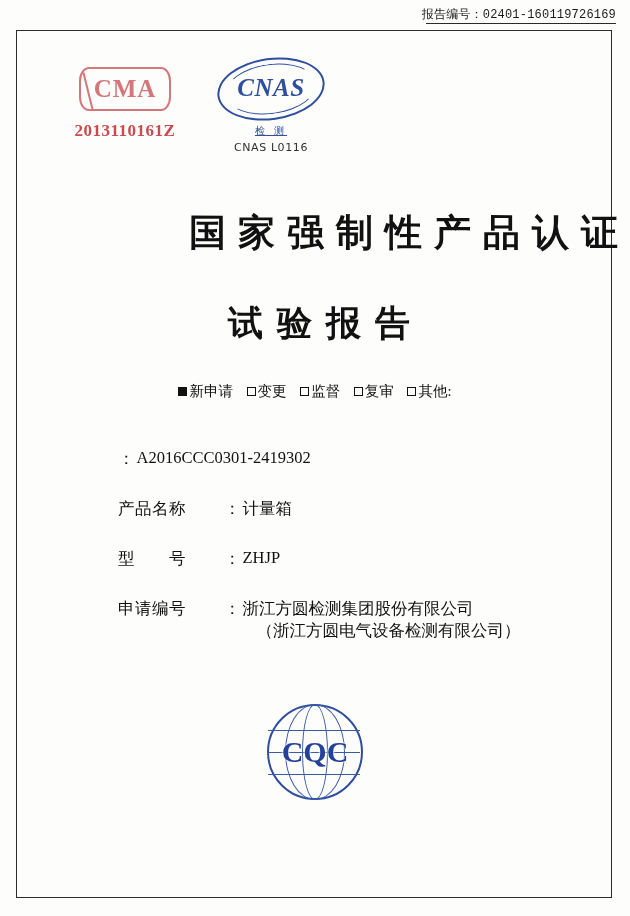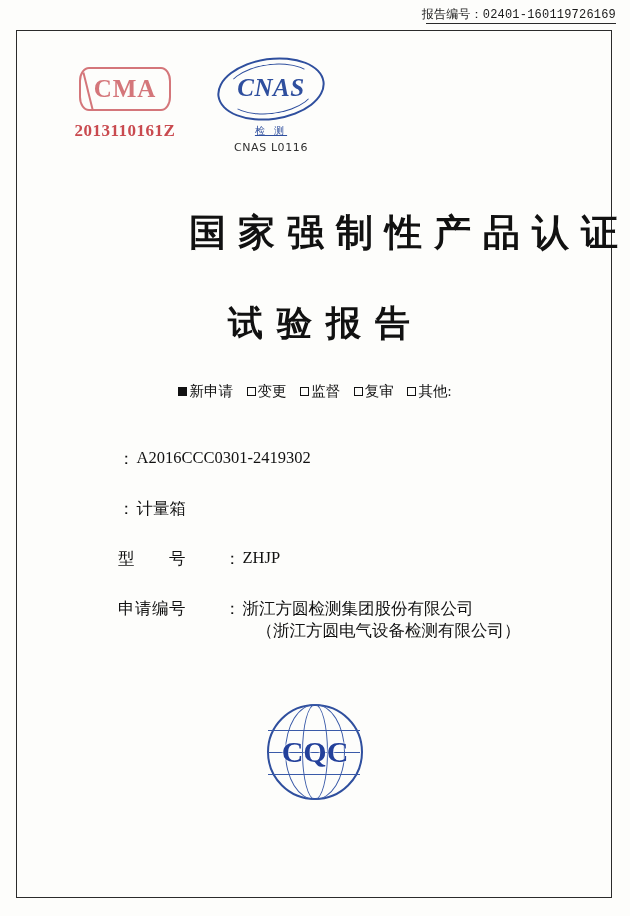--- a/index.html
+++ b/index.html
@@ -360,20 +360,21 @@
   </div>
 
   <div class="fields">
 
     <div class="field">
       <span class="colon">：</span>
       <span class="fv">A2016CCC0301-2419302</span>
     </div>
 
     <div class="field">
+      <span class="fl">产品名称</span>
       <span class="colon">：</span>
       <span class="fv">计量箱</span>
     </div>
 
     <div class="field">
       <span class="fl spaced">型　　号</span>
       <span class="colon">：</span>
       <span class="fv">ZHJP</span>
     </div>
 

